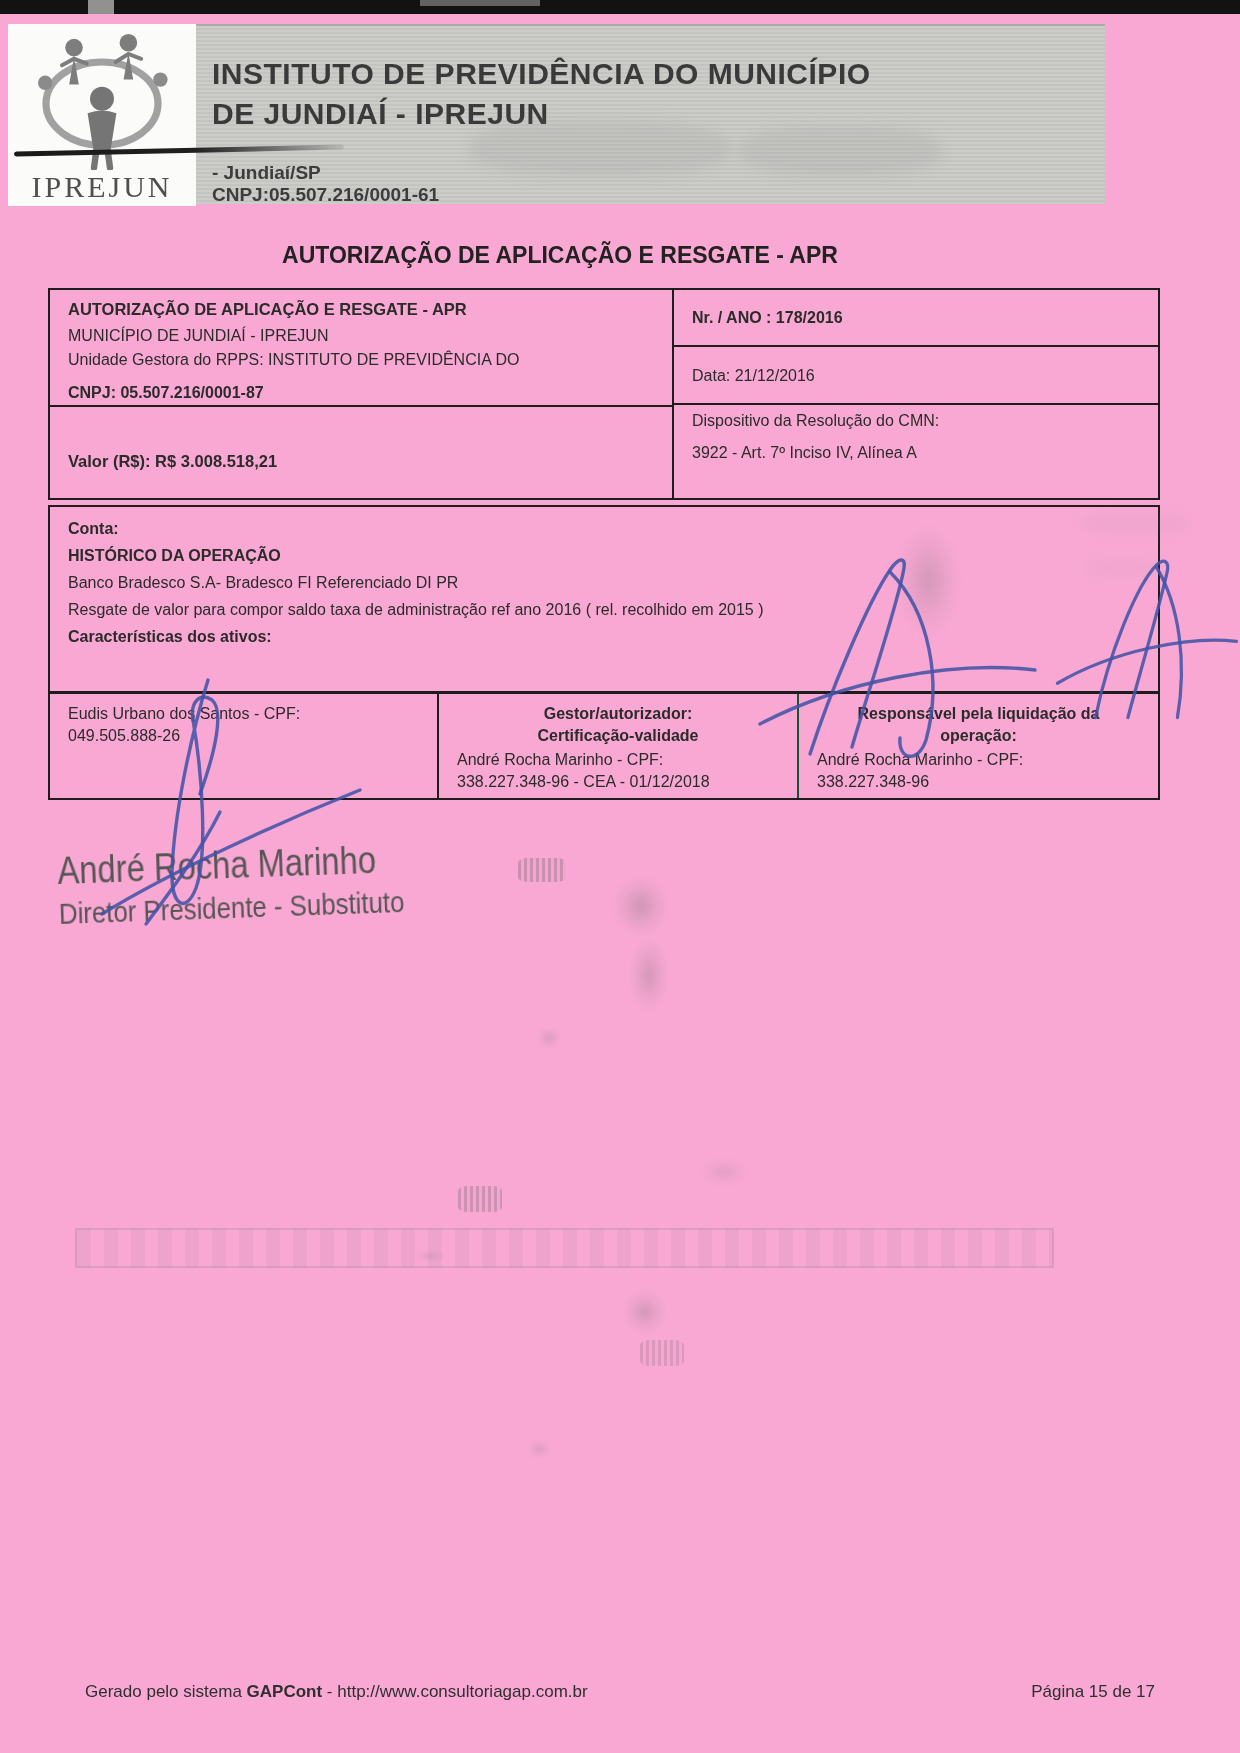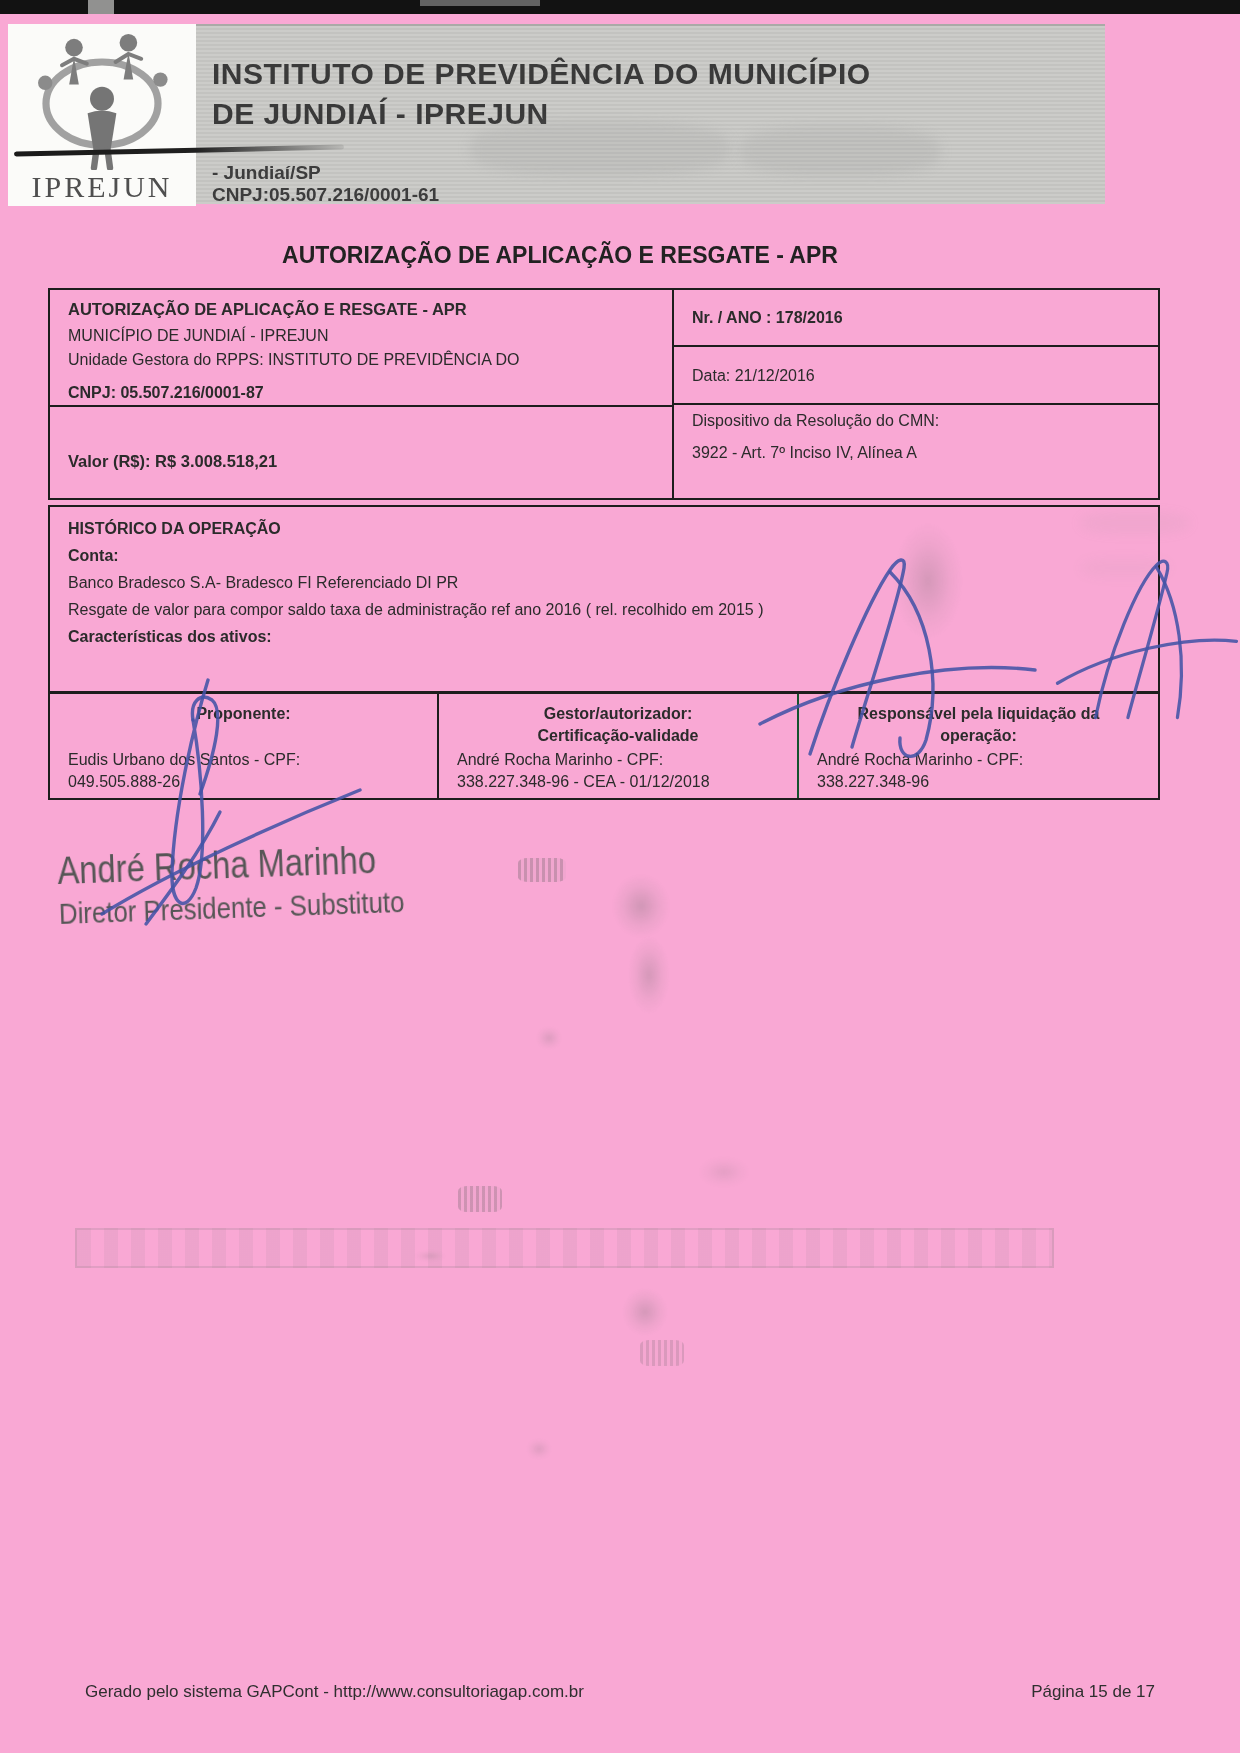--- a/index.html
+++ b/index.html
@@ -71,21 +71,21 @@
   .signame{padding-left:18px;font-size:16px;line-height:22px;}
   
   .stamp{position:absolute;left:58px;top:842px;transform:rotate(-2deg);
     color:#565656;filter:blur(0.4px);z-index:4;}
   .stamp .l1{font-size:39px;font-weight:500;transform:scaleX(0.84);transform-origin:left;white-space:nowrap;}
   .stamp .l2{font-size:30px;font-weight:500;transform:scaleX(0.86);transform-origin:left;white-space:nowrap;margin-top:4px;}
   .sig{position:absolute;z-index:5;pointer-events:none;}
   .sig path{fill:none;stroke:#4353a6;stroke-width:3.4;stroke-linecap:round;opacity:0.88;}
   
   .footer-left{position:absolute;left:85px;top:1682px;font-size:17px;color:#2f2f2f;}
-  .footer-left .sys{font-weight:normal;}
+  .footer-left .sys{font-weight:bold;}
   .footer-right{position:absolute;right:85px;top:1682px;font-size:17px;color:#2f2f2f;}
 </style>
 </head>
 <body>
 
 <div class="page">
 
   <div class="top-scan-bar">
     <div class="gap1"></div>
     <div class="gap2"></div>
@@ -137,29 +137,28 @@
       <div class="cell c-data">Data: 21/12/2016</div>
       <div class="cell c-disp">
         <div>Dispositivo da Resolução do CMN:</div>
         <div class="v">3922 - Art. 7º Inciso IV, Alínea A</div>
       </div>
     </div>
   </div>
 
   <div class="t2">
     <div class="hist">
+      <div class="b">Conta:</div>
       <div class="b">HISTÓRICO DA OPERAÇÃO</div>
-      <div class="b">Conta:</div>
       <div>Banco Bradesco S.A- Bradesco FI Referenciado DI PR</div>
       <div>Resgate de valor para compor saldo taxa de administração ref ano 2016 ( rel. recolhido em 2015 )</div>
       <div class="b">Características dos ativos:</div>
     </div>
     <div class="sigrow">
       <div class="sigcol c1">
-        <div class="sighead">Proponente:</div>
         <div class="signame">
           <div>Eudis Urbano dos Santos - CPF:</div>
           <div>049.505.888-26</div>
         </div>
       </div>
       <div class="sigcol c2">
         <div class="sighead">
           <div>Gestor/autorizador:</div>
           <div>Certificação-validade</div>
         </div>

